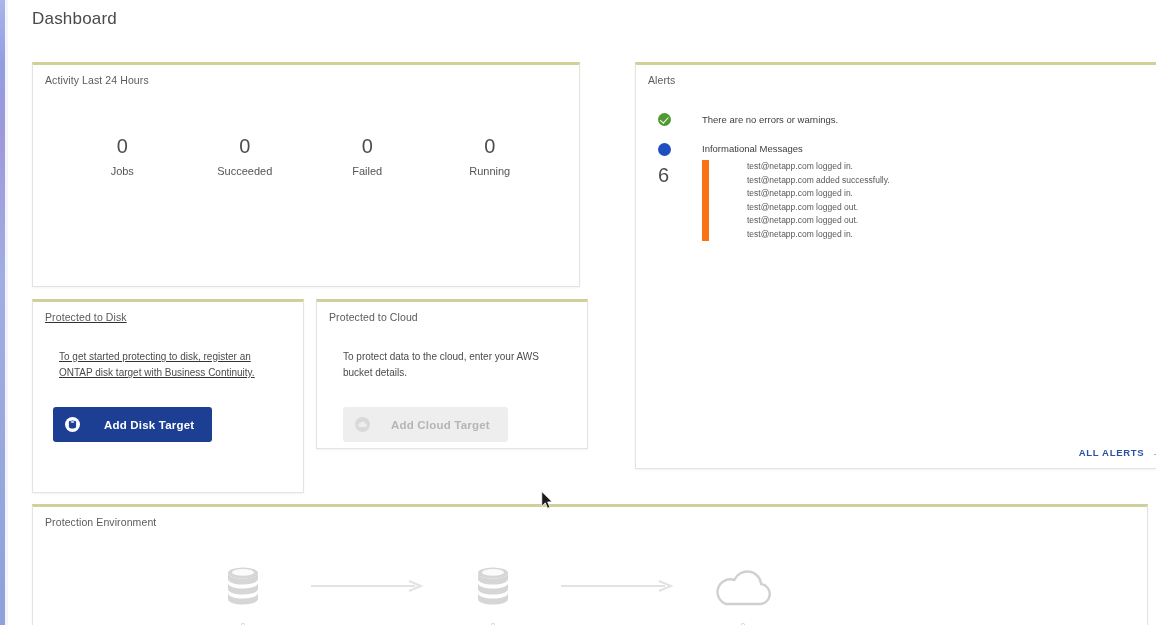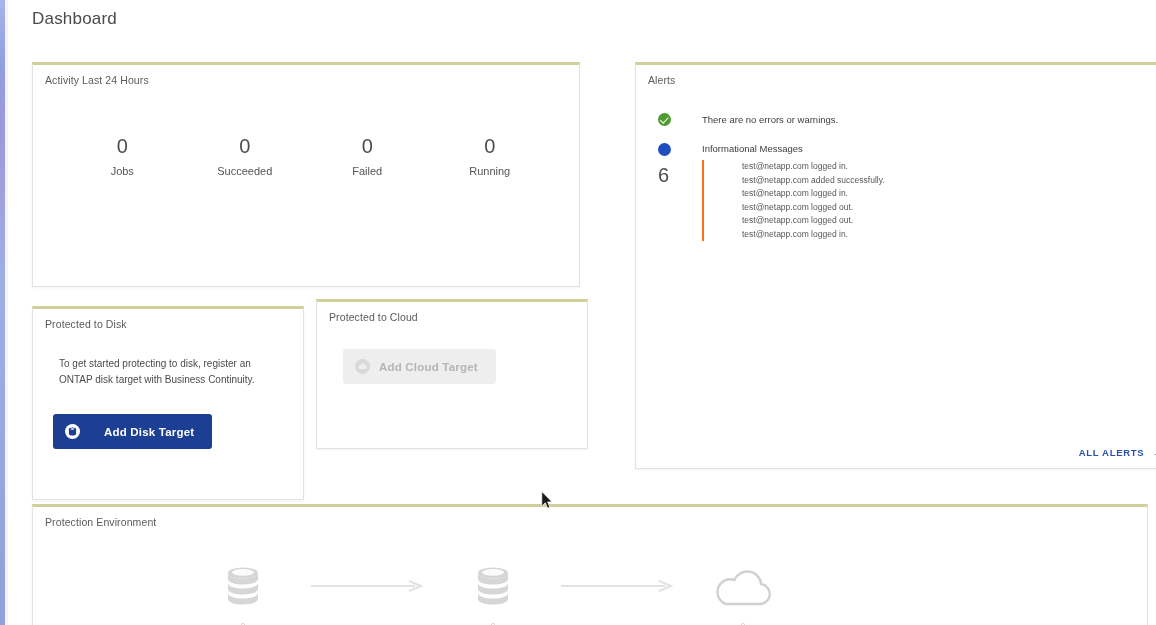--- a/index.html
+++ b/index.html
@@ -84,21 +84,21 @@
     font-weight: 400;
     line-height: 24px;
   }
   .stat-label {
     font-size: 11px;
     color: #555555;
     margin-top: 7px;
   }
 
   
-  #disk-card  { left: 24px;  top: 276px; width: 272px; height: 194px; }
+  #disk-card  { left: 24px;  top: 269px; width: 272px; height: 194px; text-decoration: underline; }
   #cloud-card { left: 308px; top: 269px; width: 272px; height: 150px; }
 
   .card-body-text {
     font-size: 10px;
     color: #4b4b4b;
     line-height: 16px;
     padding: 26px 26px 0 26px;
   }
   .btn-wrap { padding: 26px 0 0 20px; }
 
@@ -113,21 +113,21 @@
     font-size: 11.5px;
     font-weight: bold;
     padding: 10px 18px 10px 12px;
     cursor: pointer;
     font-family: "Liberation Sans", sans-serif;
     letter-spacing: .2px;
   }
   .btn-disabled {
     display: inline-flex;
     align-items: center;
-    gap: 9px;
+    gap: 21px;
     background: #eeeeee;
     color: #b5b5b5;
     border: none;
     border-radius: 3px;
     font-size: 11.5px;
     font-weight: bold;
     padding: 10px 18px 10px 12px;
     cursor: default;
     font-family: "Liberation Sans", sans-serif;
     letter-spacing: .2px;
@@ -188,21 +188,21 @@
     line-height: 14px;
     padding-top: 1px;
   }
   .alert-head {
     font-size: 9.5px;
     color: #3d3d3d;
     line-height: 14px;
     margin-bottom: 4px;
   }
   .msg-block {
-    border-left: 2px solid #f97316;
+    border-left: 7px solid #f97316;
     padding-left: 38px;
     margin-top: 2px;
   }
   .msg-line {
     font-size: 8.5px;
     color: #585858;
     line-height: 13.5px;
     white-space: nowrap;
   }
   .all-alerts {
@@ -311,20 +311,21 @@
               <ellipse cx="5.5" cy="3" rx="2.0" ry="0.8" fill="#ffffff"></ellipse>
             </svg>
           </span>
           <span>Add Disk Target</span>
         </button>
       </div>
     </div>
 
     <div class="card" id="cloud-card">
       <div class="card-title">Protected to Cloud</div>
+      <div class="card-body-text">To protect data to the cloud, enter your AWS bucket details.</div>
       <div class="btn-wrap">
         <button class="btn-disabled" disabled="">
           <span class="icon-circle dim">
             <svg width="11" height="11" viewBox="0 0 11 11">
               <path d="M3.1 8.1h5.0a1.75 1.75 0 0 0 .15-3.48 2.45 2.45 0 0 0-4.75-.52 1.8 1.8 0 0 0-.4 4.0z" fill="#eeeeee"></path>
             </svg>
           </span>
           <span>Add Cloud Target</span>
         </button>
       </div>

